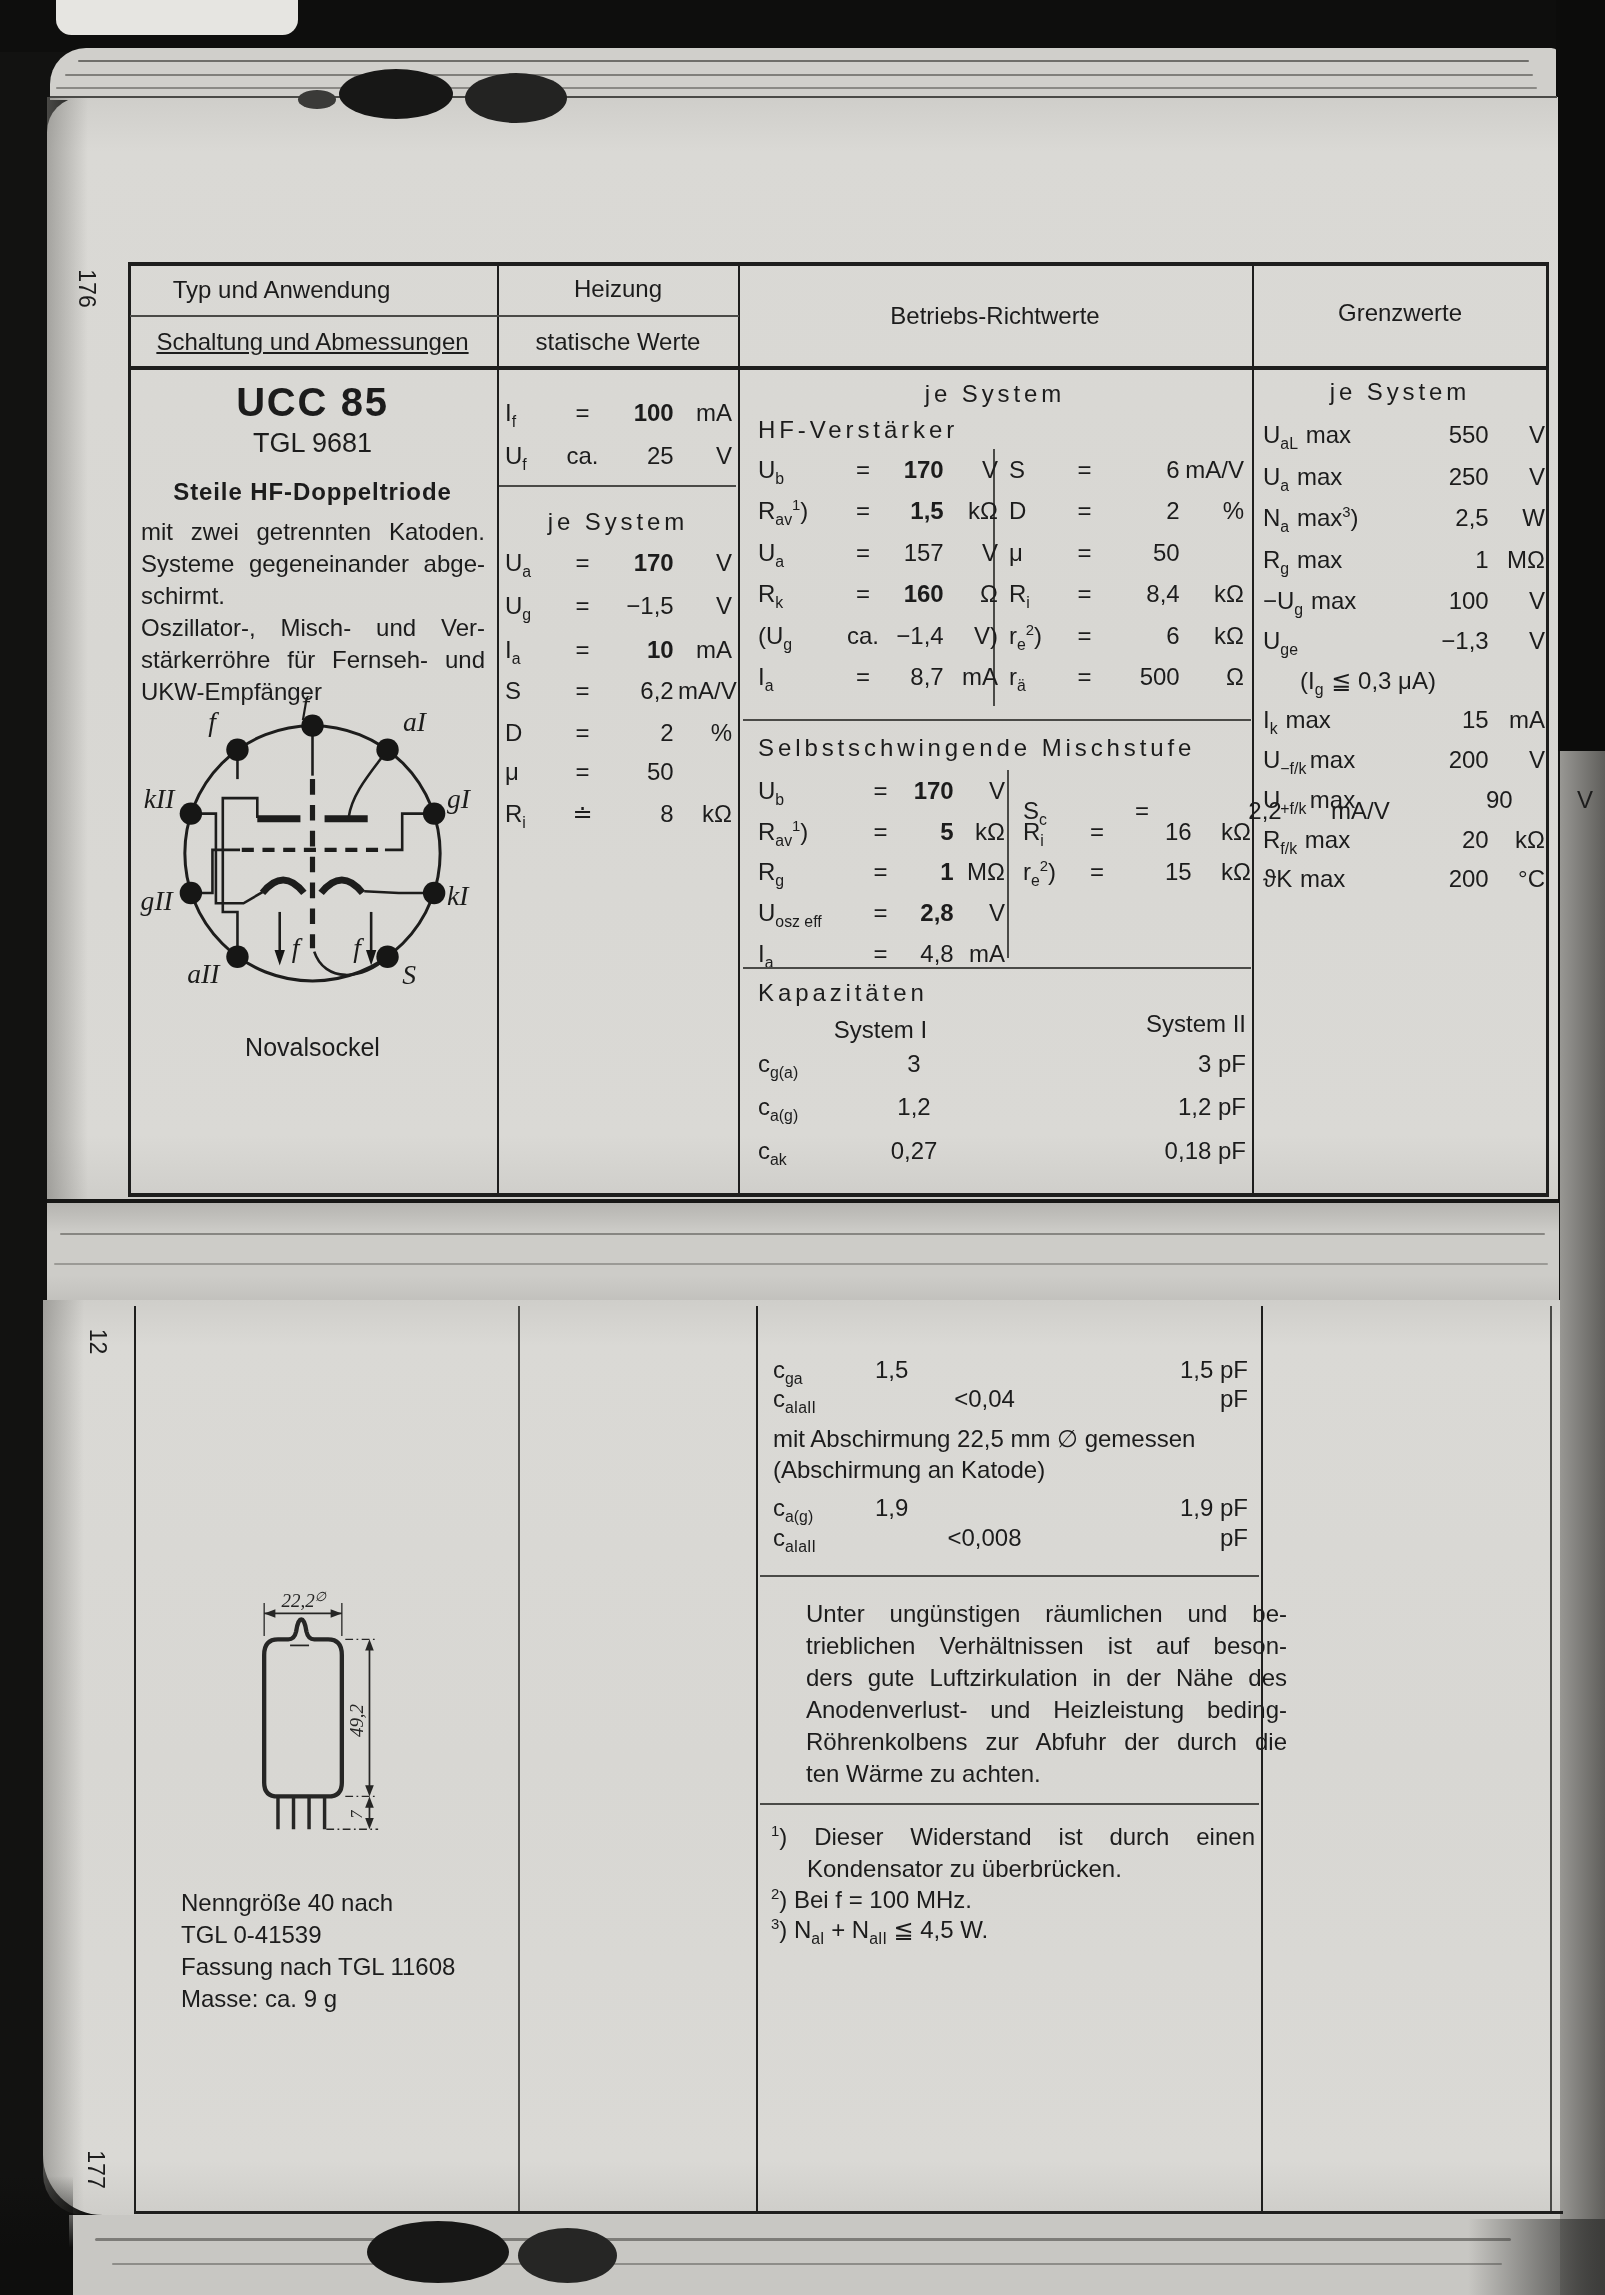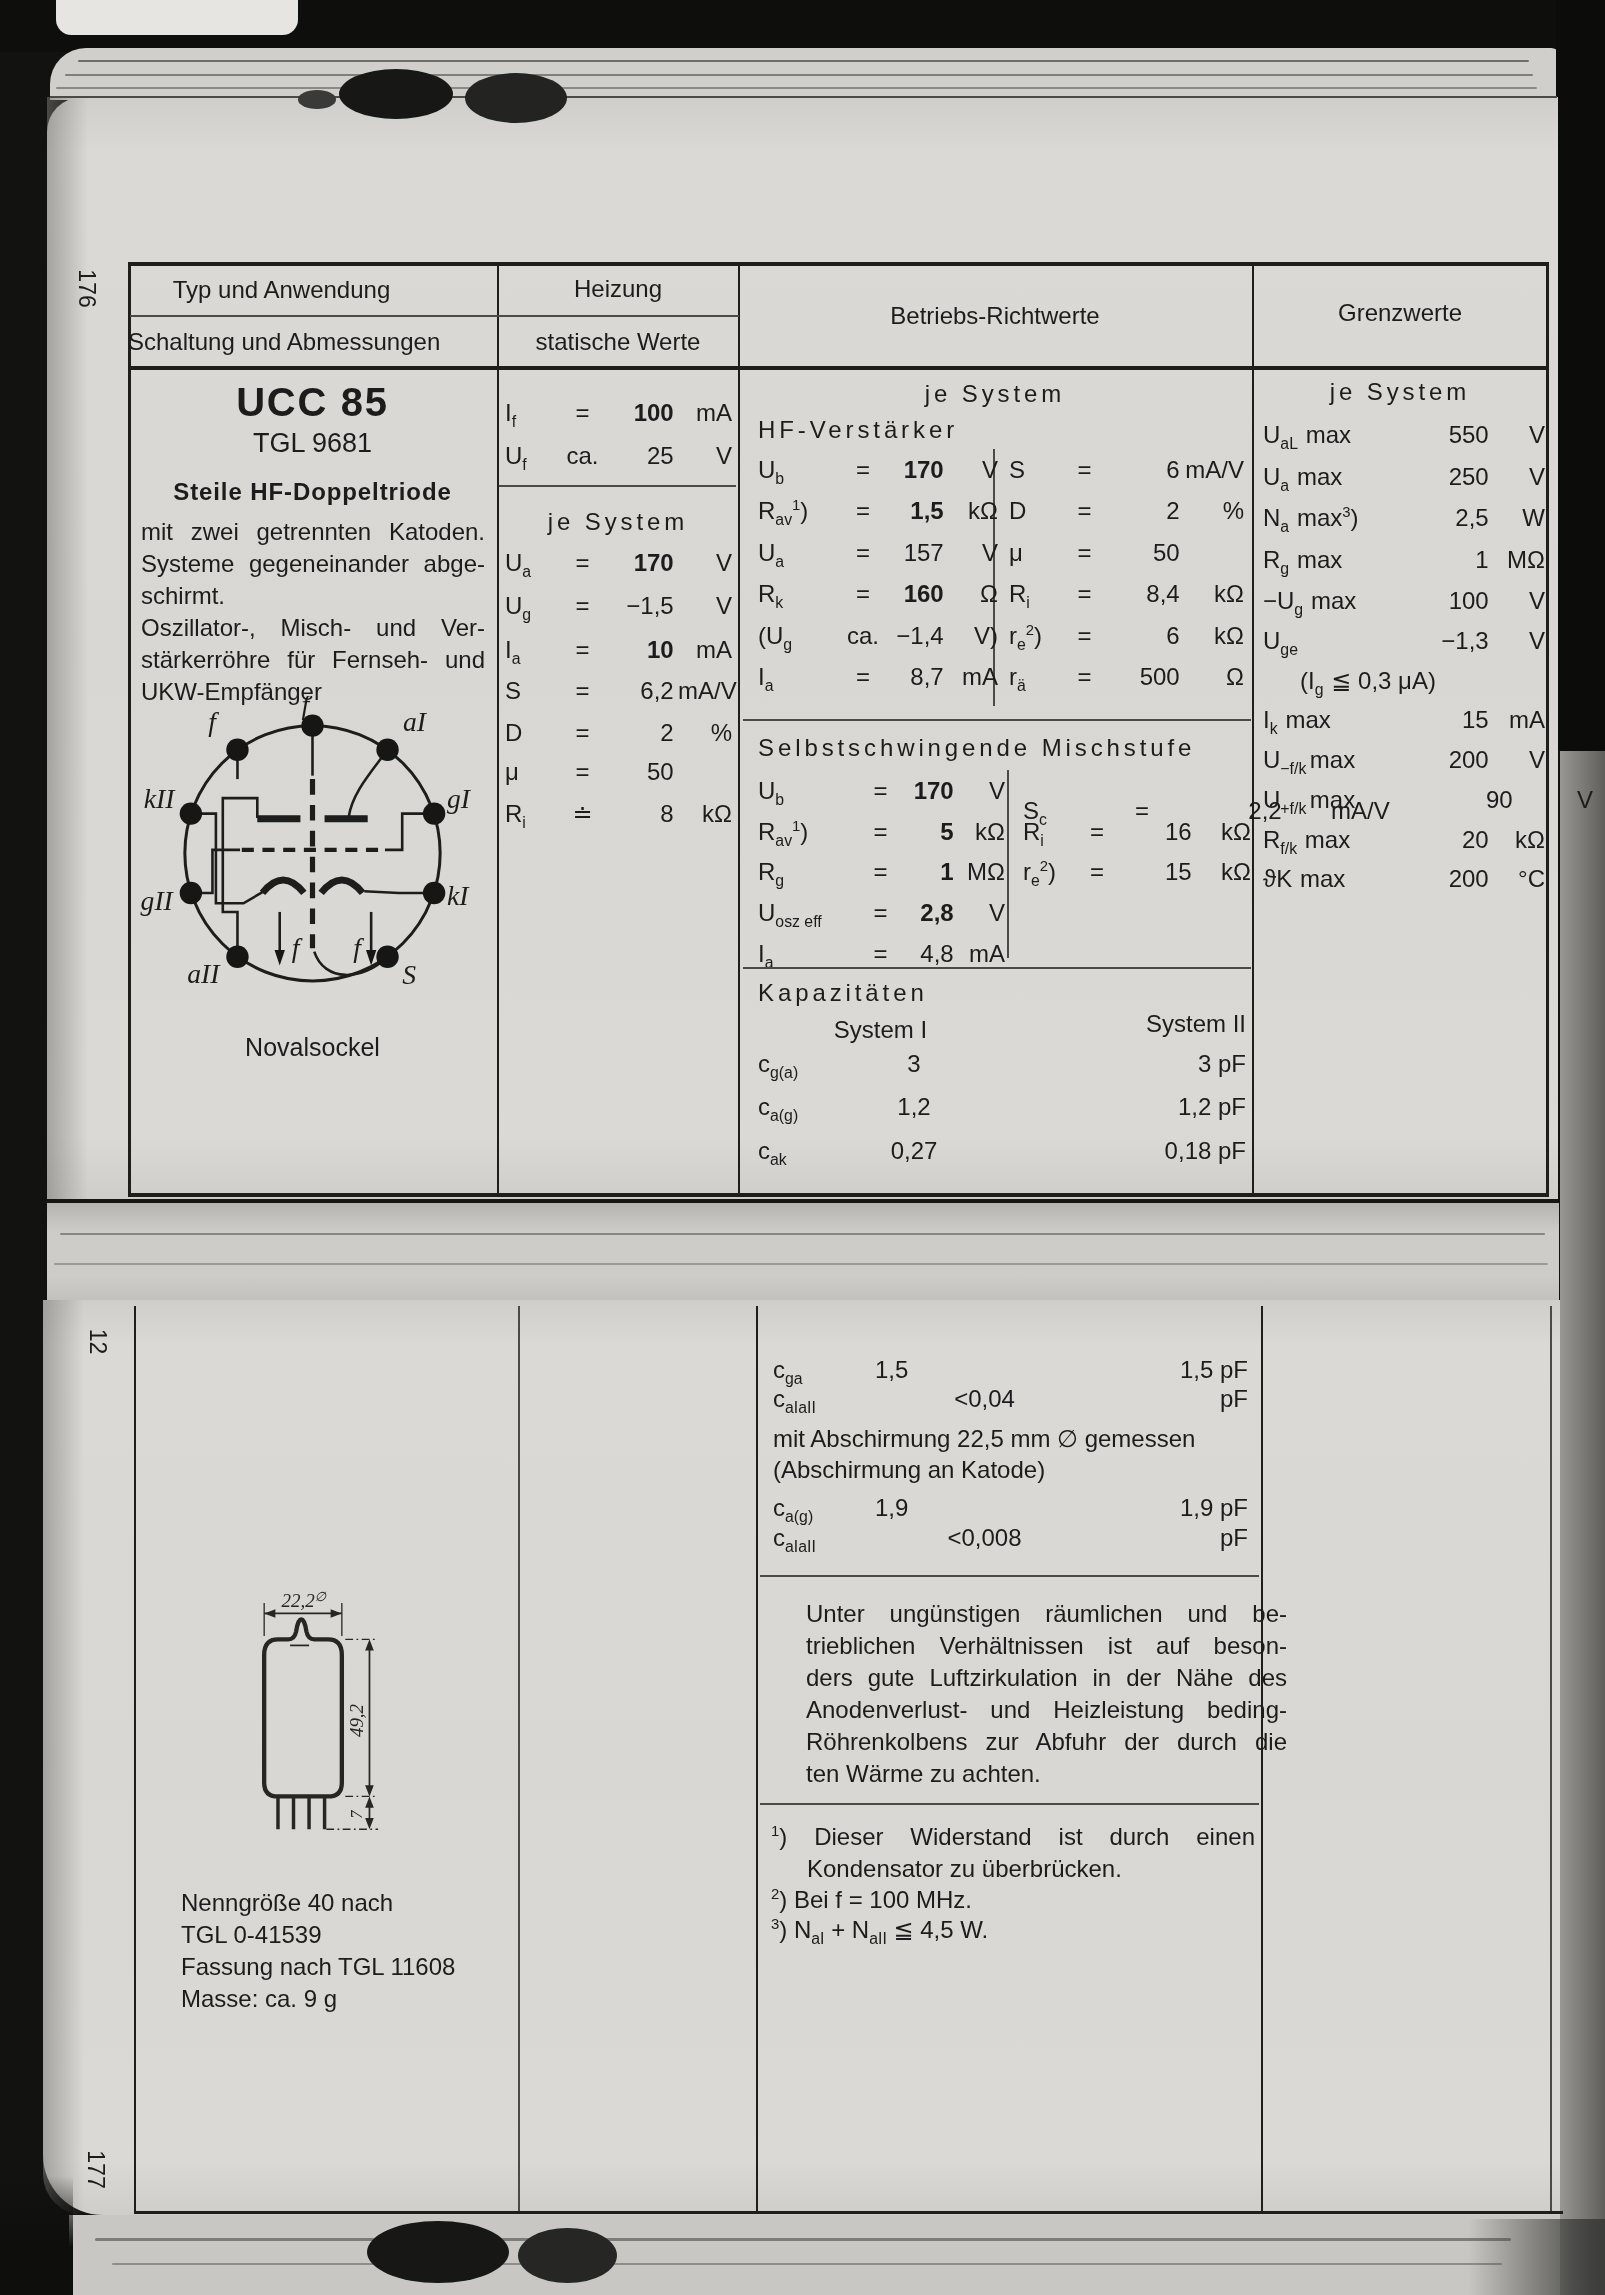--- a/index.html
+++ b/index.html
@@ -65,21 +65,21 @@
 <div class="hline" style="left:128px;top:1193px;width:1421px;height:3.5px;"></div>
 <div class="hline" style="left:47px;top:1199px;width:1511px;height:4.3px;background:#161615;"></div>
 <div class="vline" style="left:128px;top:262px;width:2.6px;height:934px;"></div>
 <div class="vline" style="left:1546px;top:262px;width:2.6px;height:934px;"></div>
 <div class="vline" style="left:497px;top:262px;width:1.7px;height:934px;"></div>
 <div class="vline" style="left:738px;top:262px;width:1.7px;height:934px;"></div>
 <div class="vline" style="left:1252px;top:262px;width:1.7px;height:934px;"></div>
 <div class="hline thin" style="left:130px;top:315px;width:609px;height:1.7px;"></div>
 
 <div class="txt ctr fs28" style="left:128px;top:276px;width:307px;">Typ und Anwendung</div>
-<div class="txt ctr fs28" style="left:128px;top:328px;width:300px;">Schaltung und Abmessungen</div>
+<div class="txt ctr fs28" style="left:128px;top:328px;width:369px;text-decoration:underline;">Schaltung und Abmessungen</div>
 <div class="txt ctr fs28" style="left:497px;top:275px;width:242px;">Heizung</div>
 <div class="txt ctr fs28" style="left:497px;top:328px;width:242px;">statische Werte</div>
 <div class="txt ctr fs28" style="left:738px;top:302px;width:514px;">Betriebs-Richtwerte</div>
 <div class="txt ctr fs28" style="left:1252px;top:299px;width:296px;">Grenzwerte</div>
 
 <div class="txt ctr bold" style="left:128px;top:380px;width:369px;font-size:40px;letter-spacing:1.7px;">UCC 85</div>
 <div class="txt ctr" style="left:128px;top:428px;width:369px;font-size:27px;">TGL 9681</div>
 <div class="txt ctr bold fs28" style="left:128px;top:478px;width:369px;letter-spacing:0.9px;">Steile HF-Doppeltriode</div>
 <div class="para" style="left:141px;top:516px;width:344px;">
   <div class="jl">mit zwei getrennten Katoden.</div>

